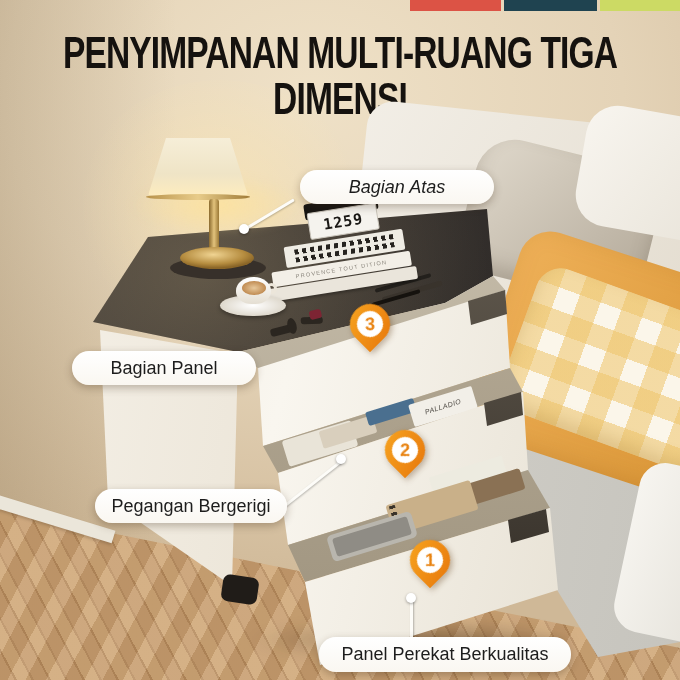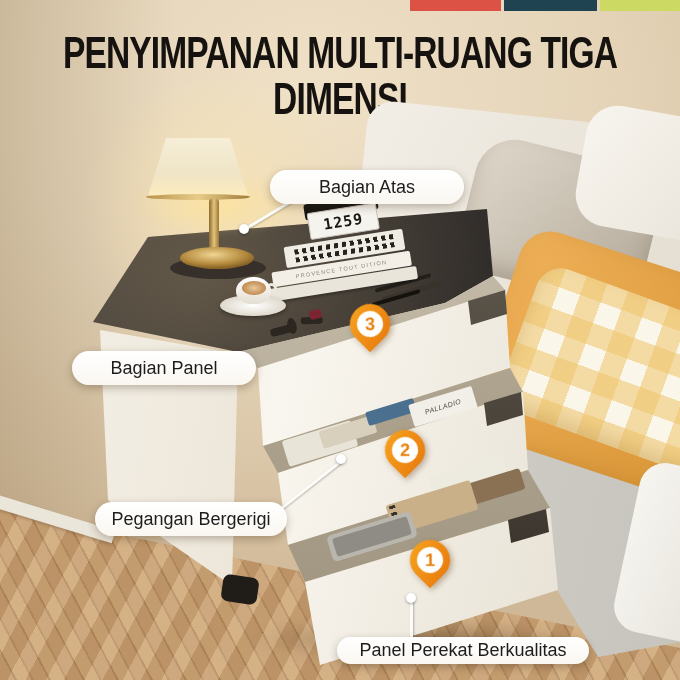--- a/index.html
+++ b/index.html
@@ -143,24 +143,24 @@
   .cup{left:236px;top:277px;width:35px;height:27px;border-radius:50% 50% 45% 45%;
     background:linear-gradient(#ffffff,#e4ded2);}
   .latte{left:242px;top:281px;width:24px;height:14px;border-radius:50%;
     background:radial-gradient(closest-side,#e7c89b,#c08b52);}
   .cup-handle{left:266px;top:283px;width:11px;height:11px;border:3px solid #ece6da;border-radius:50%;background:none;}
 
   
   .pill{height:34px;border-radius:17px;background:linear-gradient(#ffffff,#faf7f1);
     box-shadow:0 3px 9px rgba(60,40,20,.30);display:flex;align-items:center;justify-content:center;
     font-size:18px;color:#1d1d1d;white-space:nowrap;}
-  .pill-atas{left:270px;top:170px;width:194px;}
+  .pill-atas{left:300px;top:170px;width:194px;font-style:italic;}
   .pill-laci{left:72px;top:351px;width:184px;}
-  .pill-pegangan{left:95px;top:502px;width:192px;}
-  .pill-panel{left:337px;top:637px;width:252px;height:27px;}
+  .pill-pegangan{left:95px;top:489px;width:192px;}
+  .pill-panel{left:319px;top:637px;width:252px;height:35px;}
   .lead{height:3px;background:#fdfcf8;border-radius:2px;transform-origin:left center;
     box-shadow:0 1px 2px rgba(0,0,0,.25);}
   .lead-a{left:246px;top:227px;width:56px;transform:rotate(-31deg);}
   .lead-b{left:280px;top:508px;width:78px;transform:rotate(-38.2deg);}
   .lead-c{left:410px;top:600px;width:3px;height:38px;background:#fdfcf8;box-shadow:1px 0 2px rgba(0,0,0,.25);}
   .dot{width:10px;height:10px;border-radius:50%;background:#ffffff;box-shadow:0 1px 3px rgba(0,0,0,.35);}
   .dot-a{left:239px;top:224px;}
   .dot-b{left:336px;top:454px;}
   .dot-c{left:406px;top:593px;}
   .pin{width:40px;height:40px;border-radius:50% 50% 50% 0;transform:rotate(-45deg);

